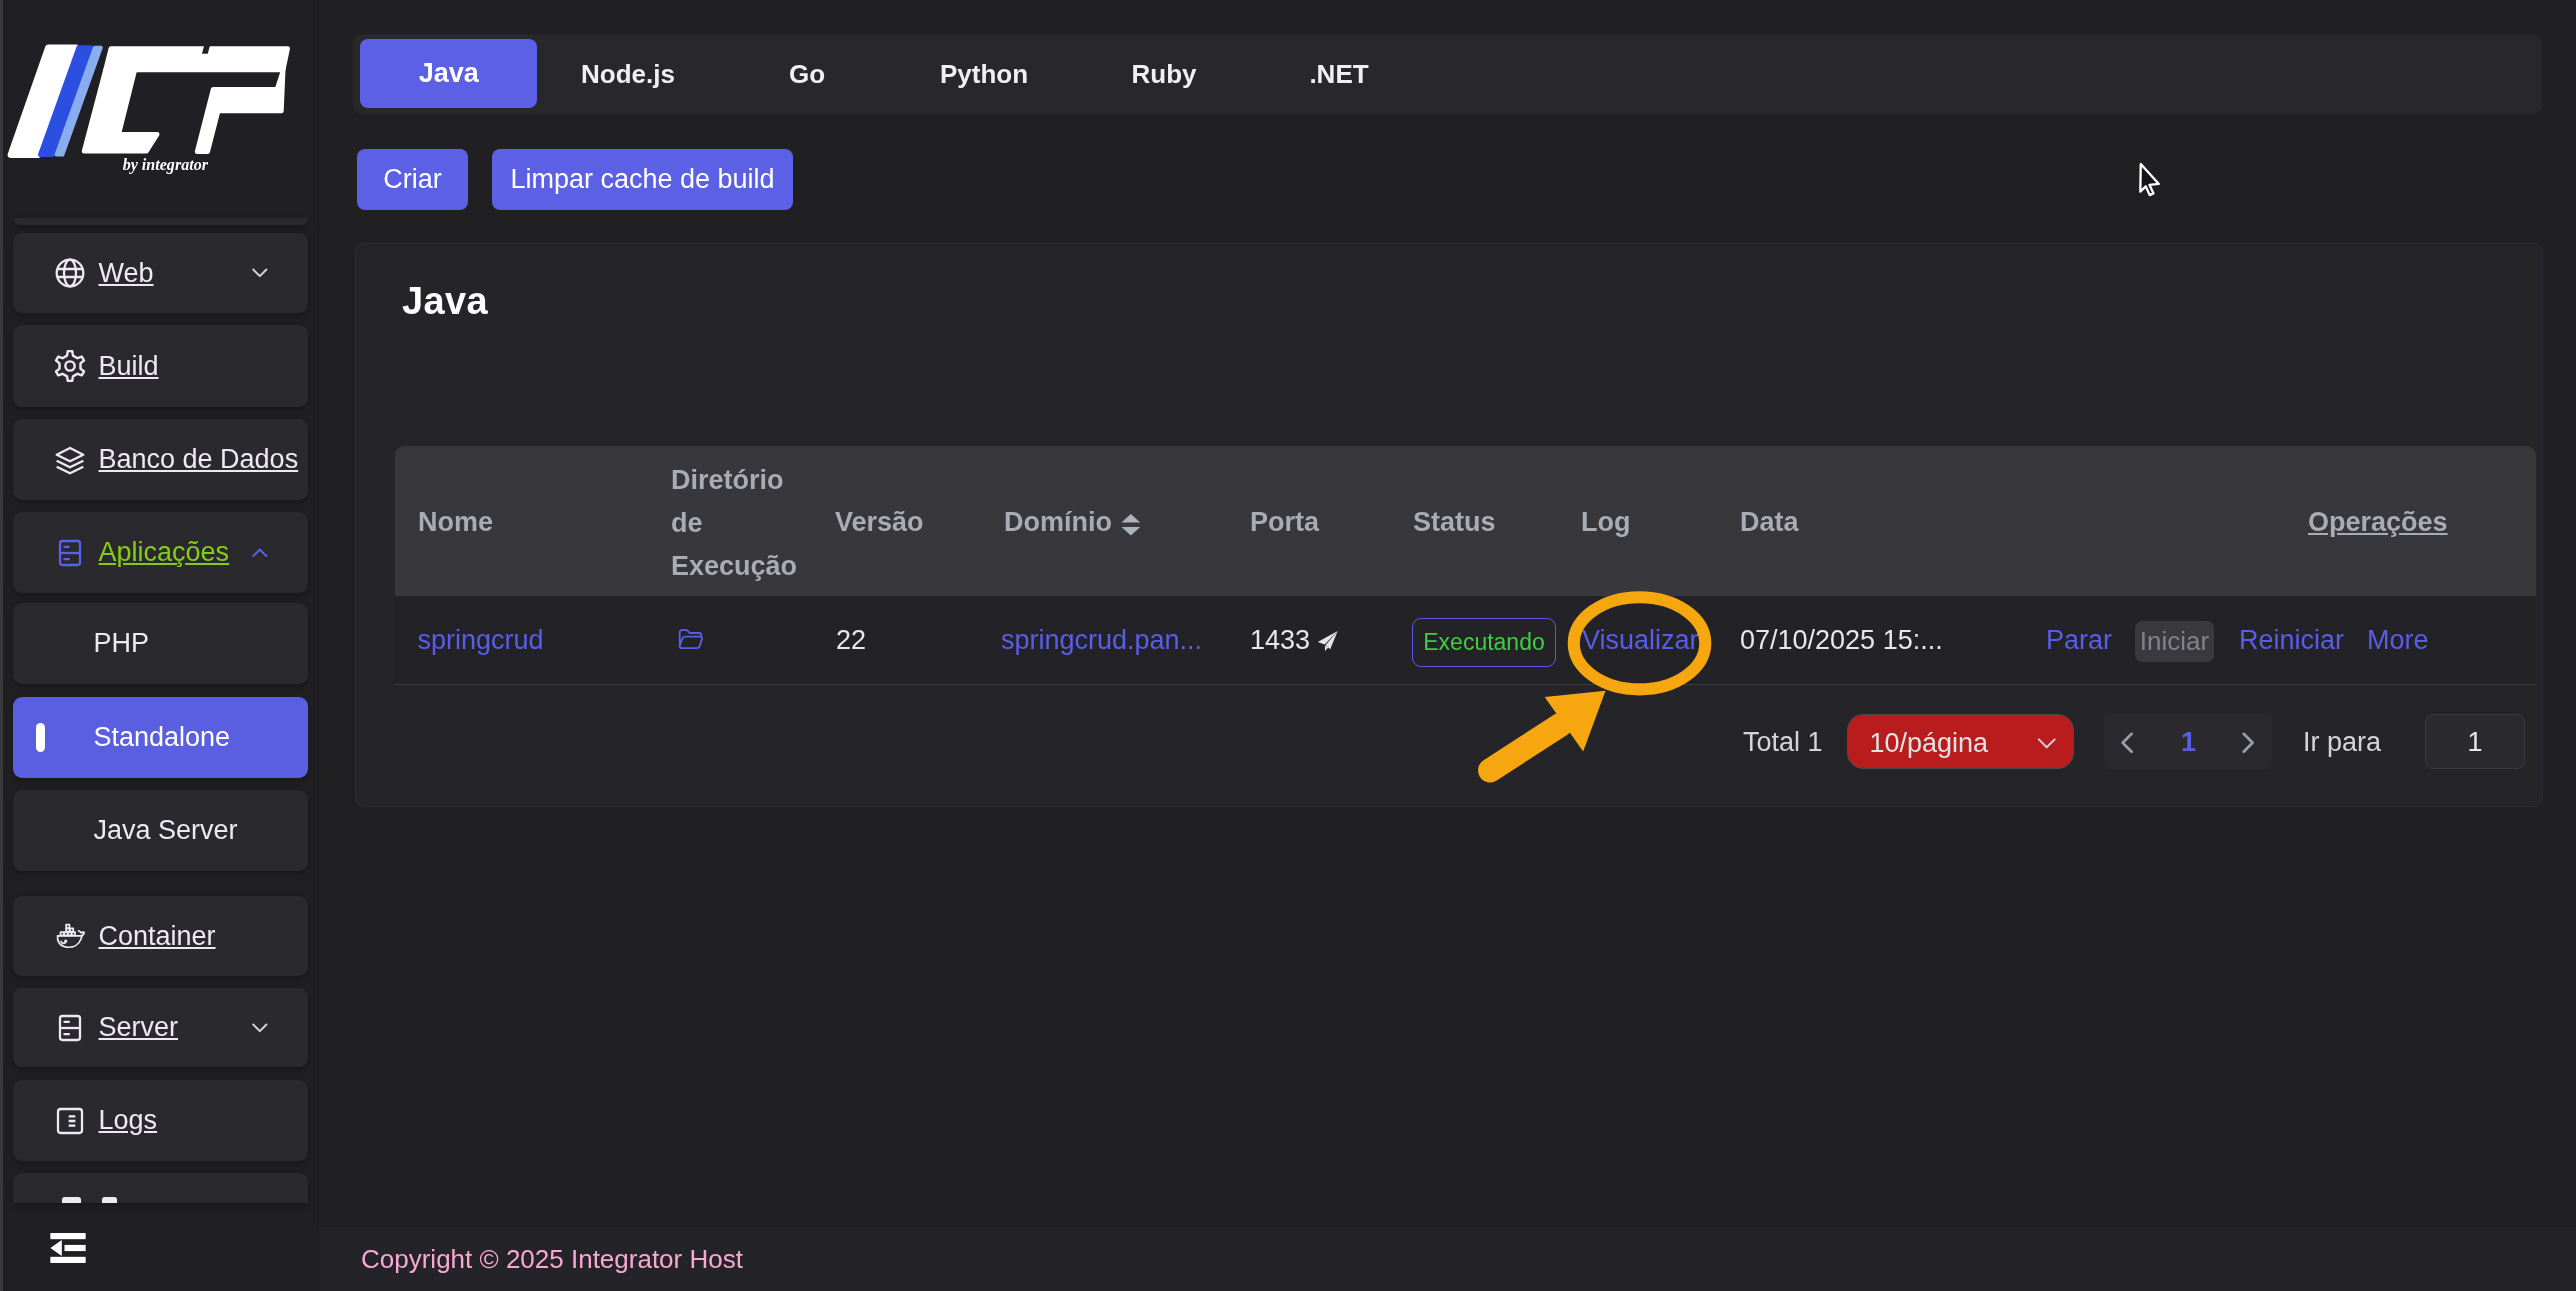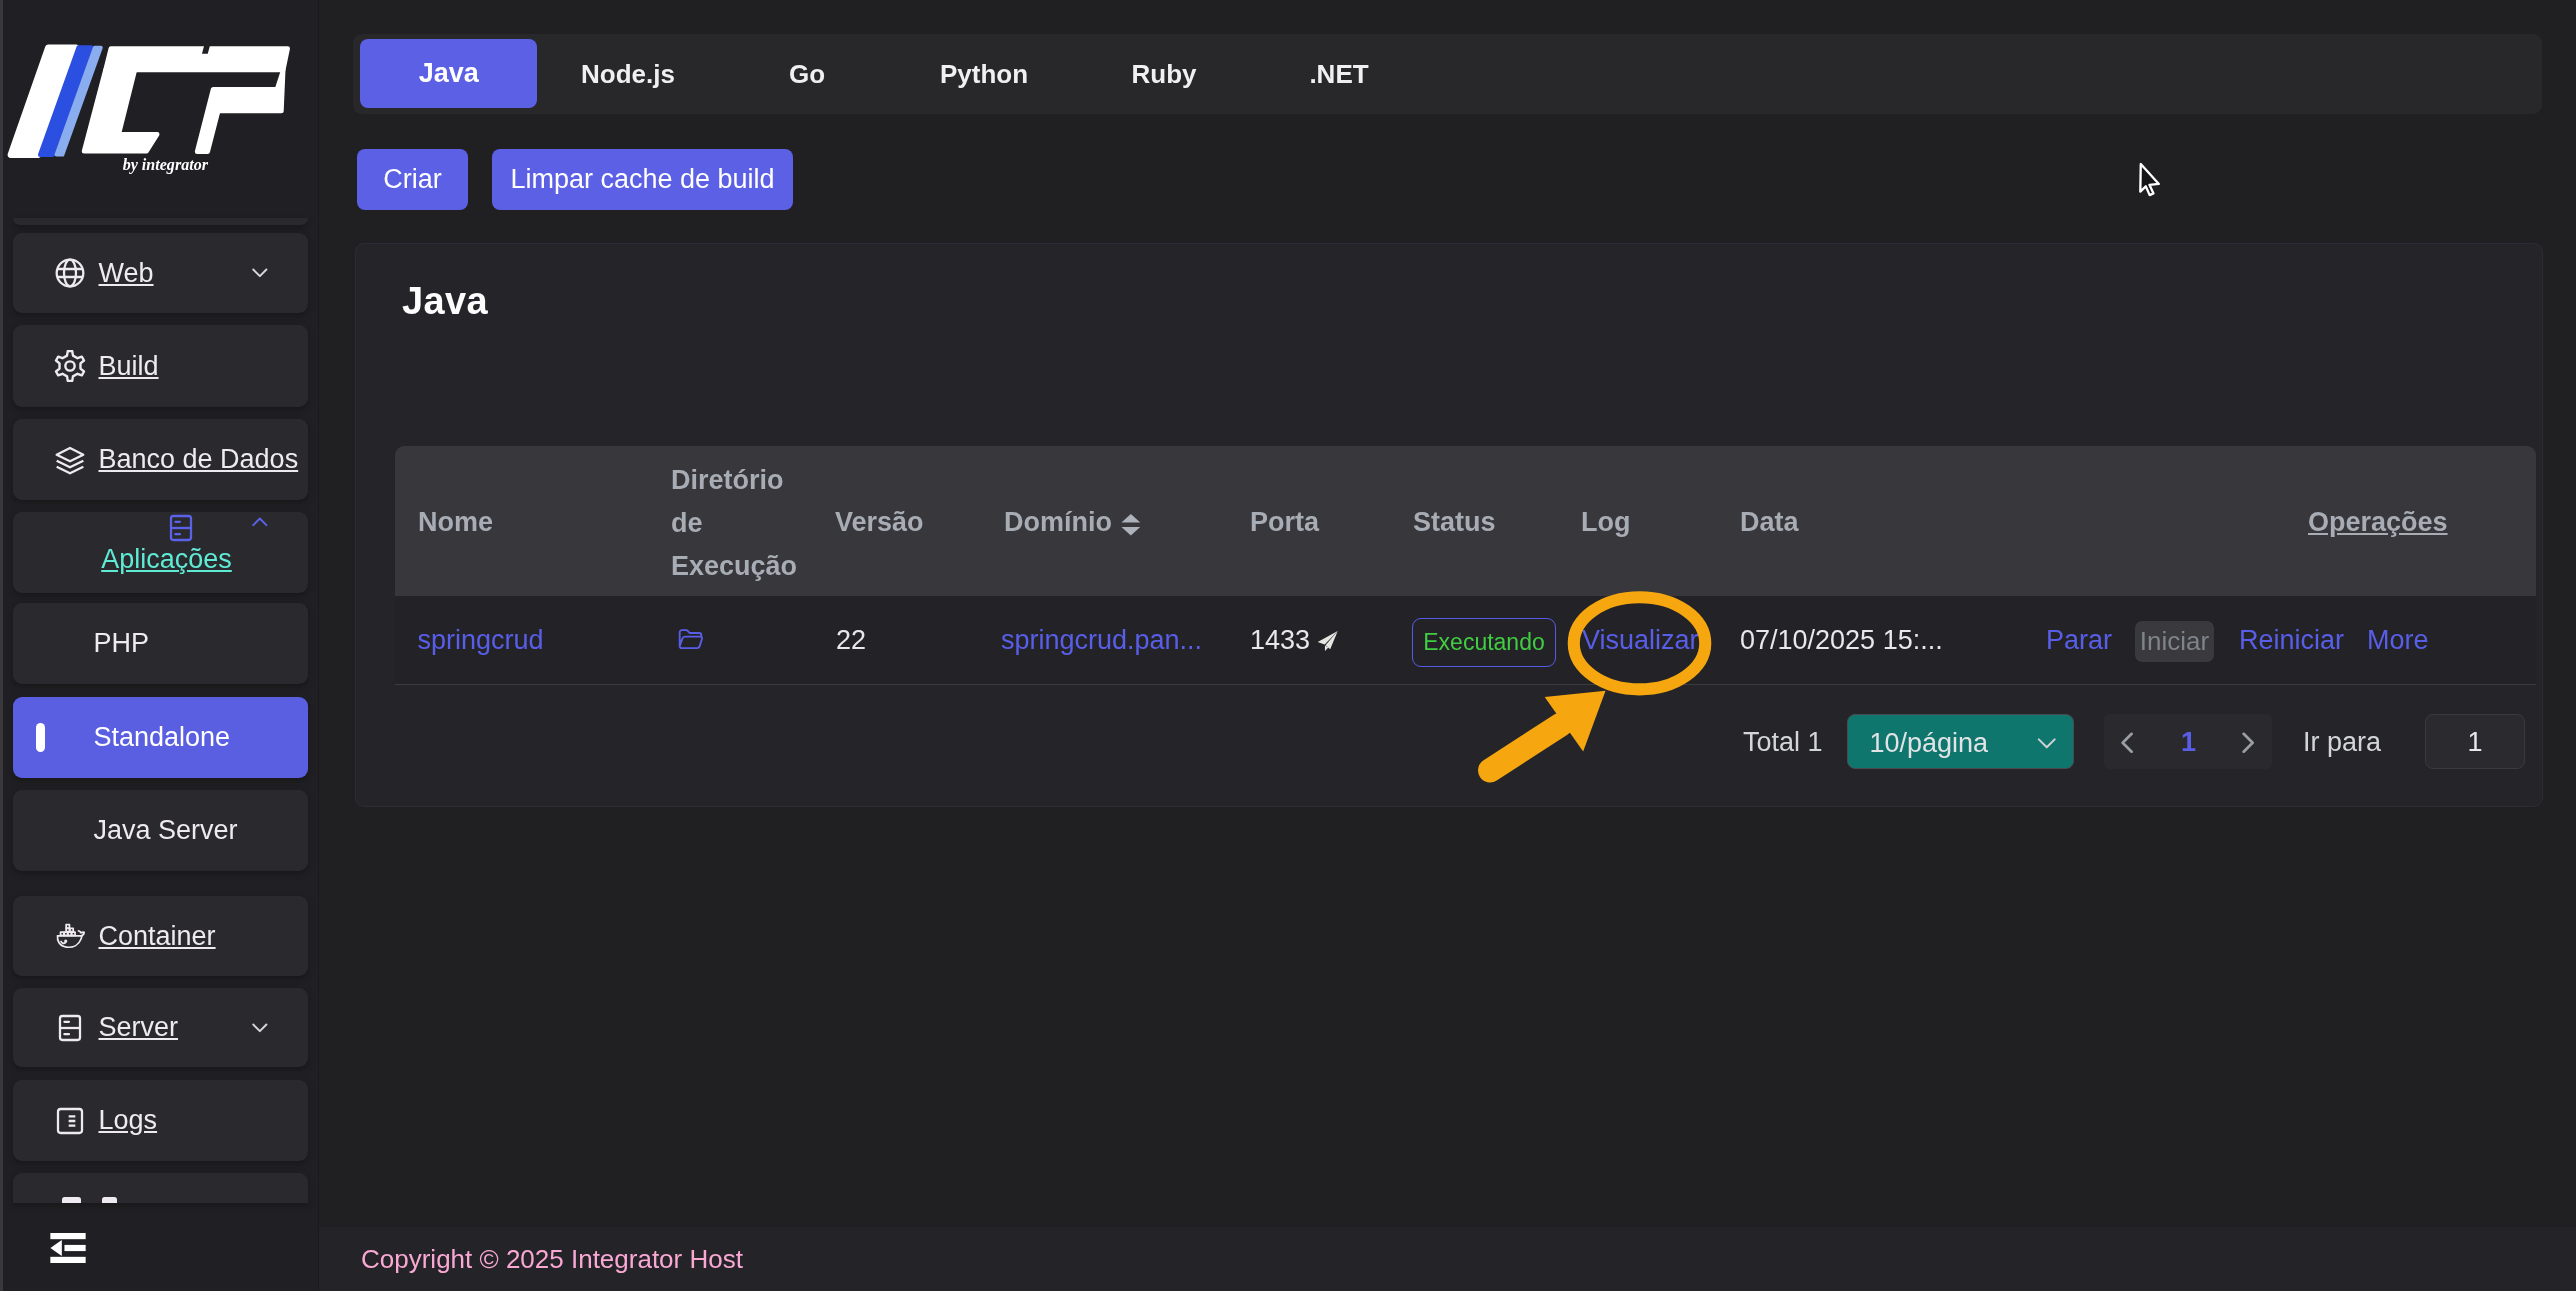--- a/index.html
+++ b/index.html
@@ -81,21 +81,21 @@
         <div class="cell" style="left:1017px; top:21.5px; height:49px; width:144px; border:1.8px solid #565be6; border-radius:9px; color:#41cc41; font-size:23px; justify-content:center;">Executando</div>
         <span class="cell lnk" style="left:1187px;">Visualizar</span>
         <span class="cell" style="left:1345px;">07/10/2025 15:...</span>
         <span class="cell lnk" style="left:1651px;">Parar</span>
         <div class="cell" style="left:1740px; top:25px; height:41px; width:79px; font-size:26px; background:#39393e; border-radius:7.2px; color:#7f838a; justify-content:center;">Iniciar</div>
         <span class="cell lnk" style="left:1844px;">Reiniciar</span>
         <span class="cell lnk" style="left:1972px;">More</span>
       </div>
       <div id="pagerow">
         <span class="abs" style="left:1387px; top:12.5px;">Total 1</span>
-        <div class="abs" style="left:1491px; top:0; width:227px; height:55px; border:0.9px solid #4a4a50; border-radius:8px; background:#0f766e;">
+        <div class="abs" style="left:1491px; top:0; width:227px; height:55px; border:0.9px solid #4a4a50; border-radius:16px; background:#b91c1c;">
           <span class="abs" style="left:21.5px; top:12.5px; color:#e2e3e6;">10/página</span>
           <svg class="abs" style="left:188px; top:21.5px;" width="21.5" height="14.3" viewBox="0 0 26 18">
               <path d="M3 3 L13 13 L23 3" fill="none" stroke="#cfd0d4" stroke-width="2.6" stroke-linecap="round" stroke-linejoin="round"></path>
             </svg>
         </div>
         <div class="abs" style="left:1748px; top:0; width:168px; height:55px; background:#2a2a2e; border-radius:5.4px;"></div>
         <svg class="abs" style="left:1764px; top:18px;" width="14.3" height="21.5" viewBox="0 0 16 24">
             <path d="M13 2 L3 12 L13 22" fill="none" stroke="#9a9ea5" stroke-width="3" stroke-linecap="round" stroke-linejoin="round"></path>
           </svg>
         <span class="abs" style="left:1825px; top:12.5px; color:#585ee8; font-weight:700;">1</span>
@@ -146,21 +146,21 @@
       <span class="lbl">Build</span>
     </div>
     <div class="sitem" style="top:419px; height:81px;">
       <svg class="ic" viewBox="0 0 24 24" fill="none" stroke="#efeaf2" stroke-width="1.7" stroke-linejoin="round">
           <path d="M12 3 L22 8 L12 13 L2 8 Z"></path>
           <path d="M2 12.5 L12 17.5 L22 12.5"></path>
           <path d="M2 17 L12 22 L22 17"></path>
         </svg>
       <span class="lbl">Banco de Dados</span>
     </div>
-    <div class="sitem" style="top:512px; height:81px; color:#5eead4;flex-direction:column;">
+    <div class="sitem" style="top:512px; height:81px; color:#84cc16;">
       <svg class="ic" viewBox="0 0 24 24" fill="none" stroke="#5a62ea" stroke-width="1.7" stroke-linejoin="round">
           <rect x="4.5" y="3" width="15" height="18" rx="1.8"></rect>
           <path d="M4.5 12 H19.5"></path>
           <path d="M7.8 7.4 h3.4 M7.8 16.6 h3.4" stroke-linecap="round"></path>
         </svg>
       <span class="lbl">Aplicações</span>
       <svg class="chev" viewBox="0 0 24 24" fill="none" stroke="#5a62ea" stroke-width="2.4" stroke-linecap="round" stroke-linejoin="round">
           <path d="M4 16 l8 -8 l8 8"></path>
         </svg>
     </div>

